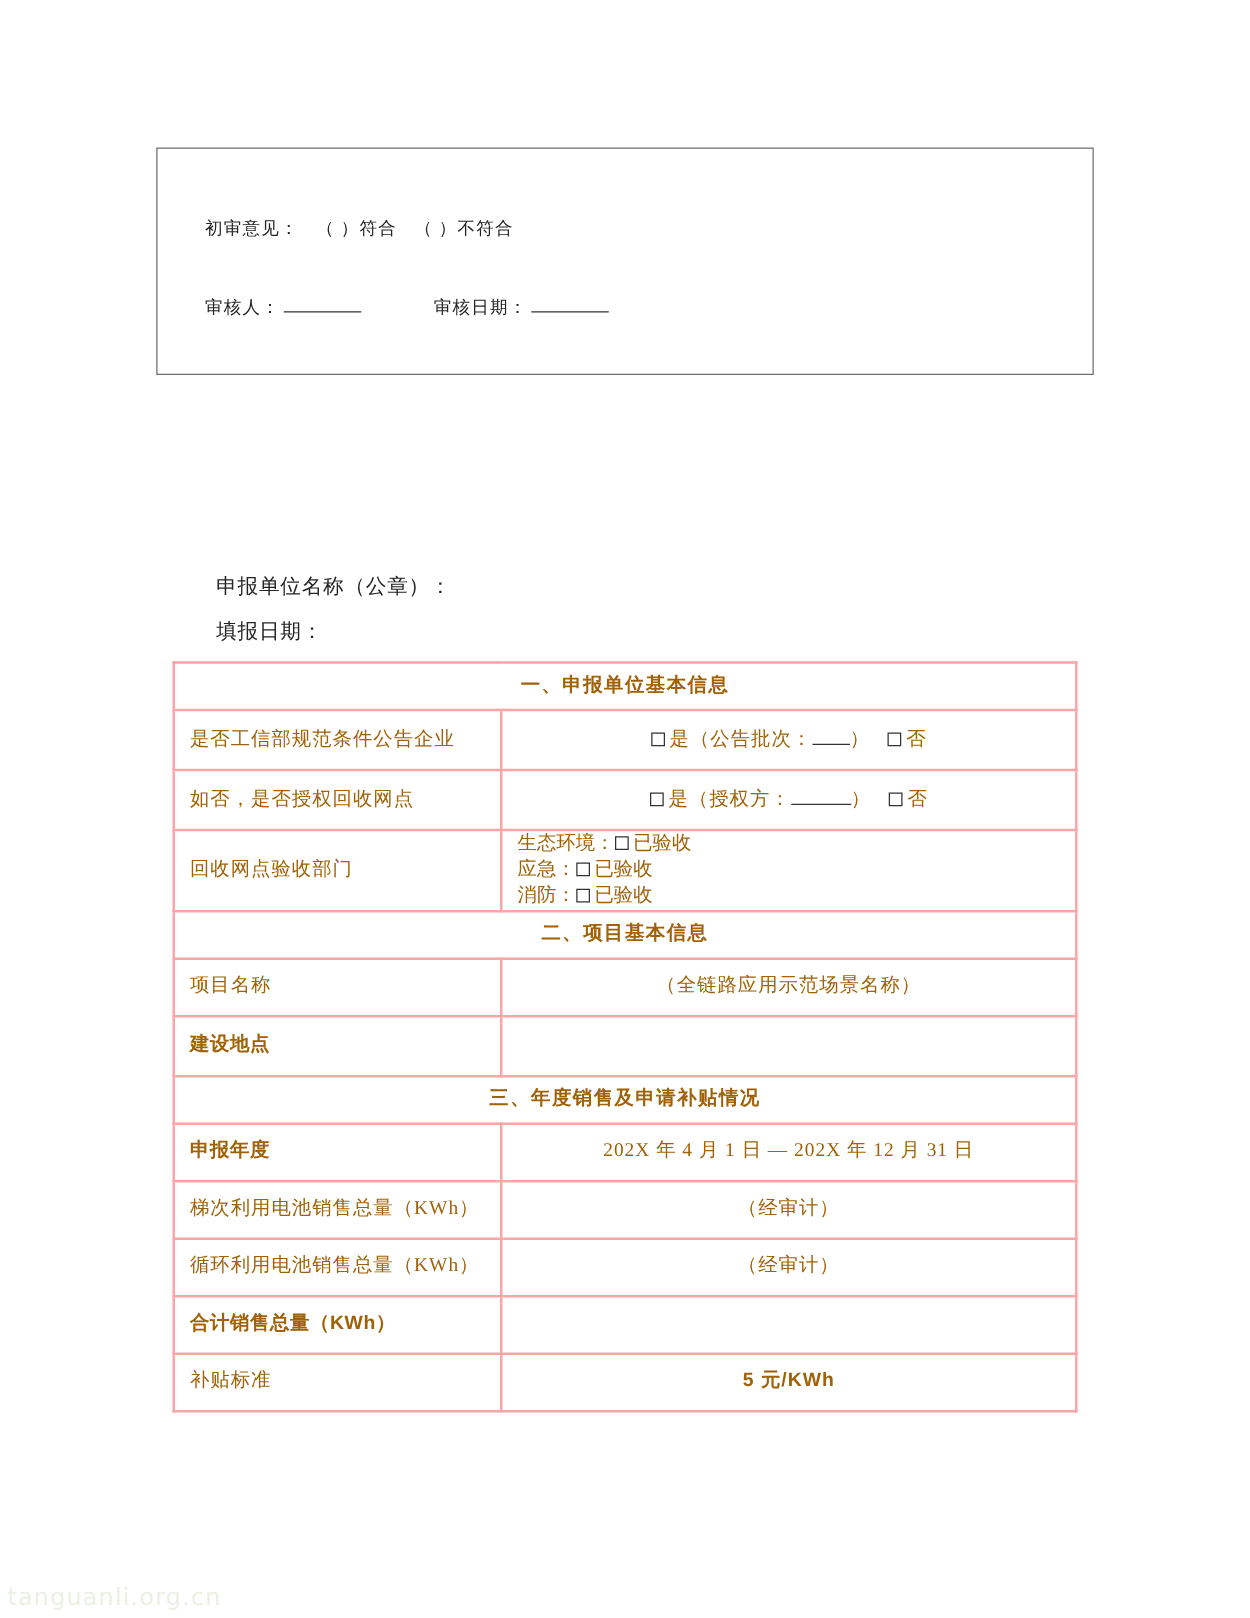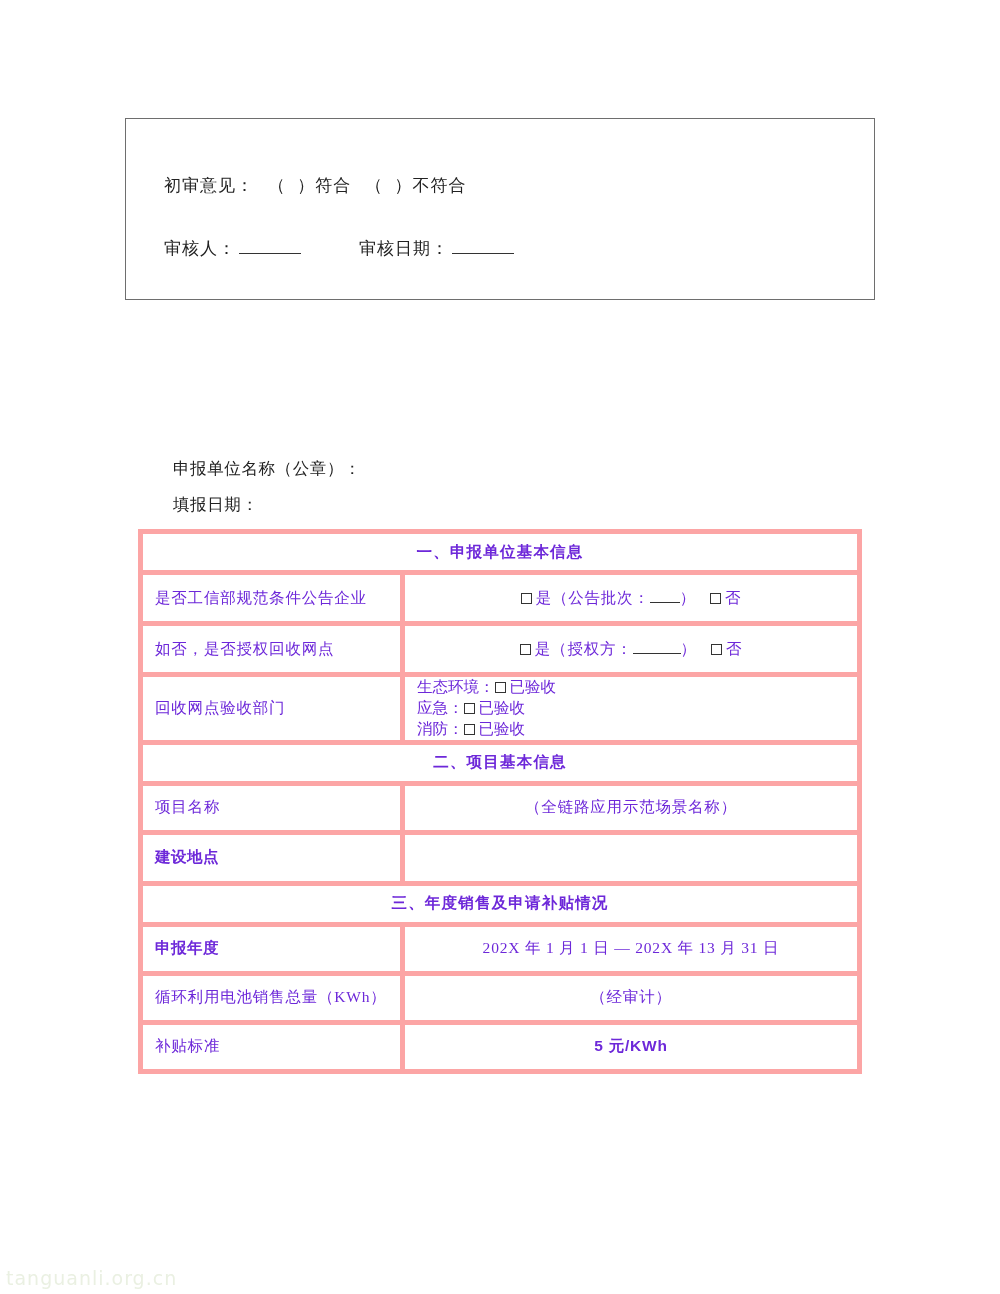--- a/index.html
+++ b/index.html
@@ -27,22 +27,22 @@
     left: 125px;
     top: 118px;
     width: 750px;
     height: 182px;
     border: 1.5px solid #6e6e6e;
     box-sizing: border-box;
     background: #fff;
   }
   .review-line {
     position: absolute;
-    font-family: Liberation Mono, monospace;
-    font-size: 17px;
+    font-family: Liberation Serif, serif;
+    font-size: 14px;
     letter-spacing: 1px;
     white-space: nowrap;
     color: #222;
   }
   .review-line-1 { left: 38px; top: 55px; }
   .review-line-2 { left: 38px; top: 118px; }
   .rl-gap { display: inline-block; width: 58px; }
   .blank-underline {
     display: inline-block;
     border-bottom: 1.4px solid #333;
@@ -81,26 +81,26 @@
   .form-table {
     position: absolute;
     left: 138px;
     top: 529px;
     width: 724px;
     border-collapse: collapse;
     table-layout: fixed;
     background: #fff;
   }
   .form-table td {
-    border: 5px solid #fca5a5;
+    border: 2px solid #fca5a5;
     padding: 0 12px;
     font-size: 15.5px;
     line-height: 1.35;
     vertical-align: middle;
-    color: #6d28d9;
+    color: #a16207;
   }
   .col-label { width: 262px; }
   .section-row td {
     text-align: center;
     font-weight: bold;
     letter-spacing: 1.2px;
     font-size: 15.5px;
     height: 36px;
     padding: 0;
   }
@@ -238,29 +238,37 @@
         <td class="value-cell"></td>
       </tr>
 
 
       <tr class="section-row">
         <td colspan="2">三、年度销售及申请补贴情况</td>
       </tr>
 
       <tr class="r-h44">
         <td class="label-cell bold">申报年度</td>
-        <td class="value-cell">202X 年 1 月 1 日 — 202X 年 13 月 31 日</td>
-      </tr>
-
+        <td class="value-cell">202X 年 4 月 1 日 — 202X 年 12 月 31 日</td>
+      </tr>
+
+      <tr class="r-h44">
+        <td class="label-cell">梯次利用电池销售总量（KWh）</td>
+        <td class="value-cell">（经审计）</td>
+      </tr>
 
       <tr class="r-h44">
         <td class="label-cell">循环利用电池销售总量（KWh）</td>
         <td class="value-cell">（经审计）</td>
       </tr>
 
+      <tr class="r-h44">
+        <td class="label-cell bold">合计销售总量（KWh）</td>
+        <td class="value-cell"></td>
+      </tr>
 
       <tr class="r-h44">
         <td class="label-cell">补贴标准</td>
         <td class="value-cell bold-val">5 元/KWh</td>
       </tr>
 
     </tbody>
   </table>
 
   <div class="watermark">tanguanli.org.cn</div>

